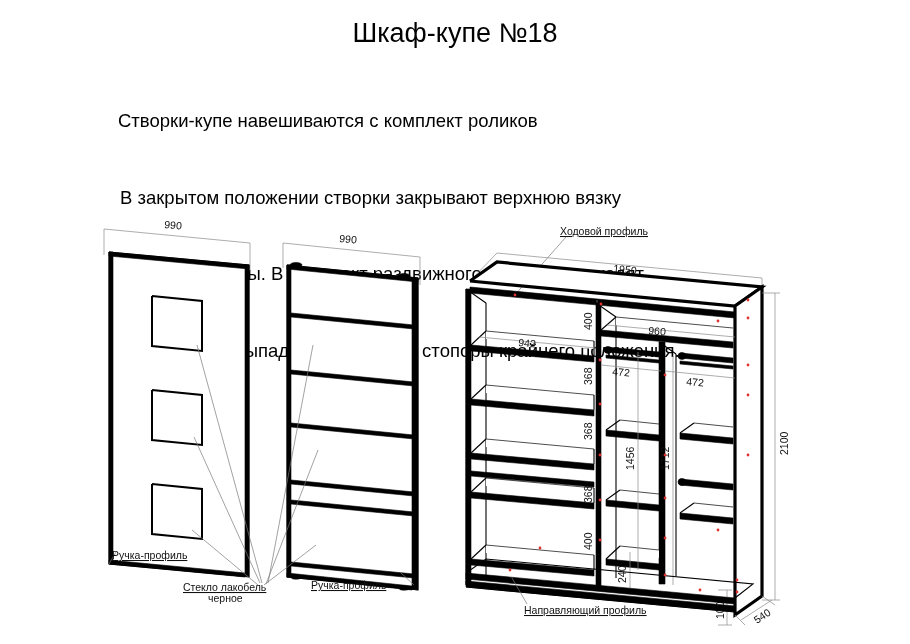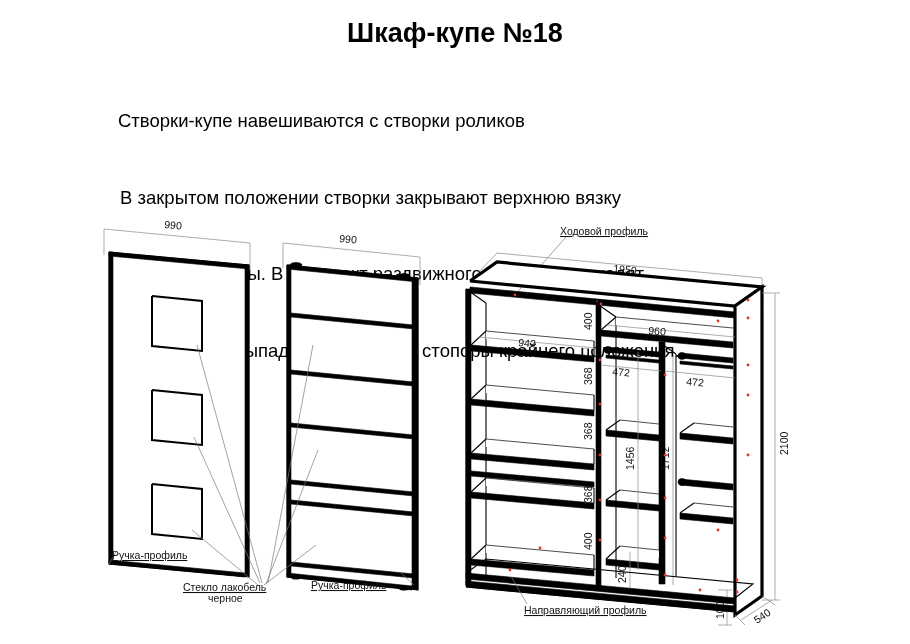--- a/index.html
+++ b/index.html
@@ -21,21 +21,21 @@
     height: 644px;
     background: #ffffff;
   }
   #title {
     position: absolute;
     left: 0;
     top: 18px;
     width: 910px;
     text-align: center;
     font-size: 27px;
-    font-weight: bold;
+    font-weight: normal;
     letter-spacing: 0px;
     font-family: "Liberation Sans", sans-serif;
   }
   #intro {
     position: absolute;
     left: 118px;
     top: 57px;
     width: 700px;
     font-size: 18.5px;
     line-height: 25.5px;
@@ -81,21 +81,21 @@
   }
 </style>
 </head>
 <body>
 
 <div id="page">
 
   <div id="title">Шкаф-купе №18</div>
 
   <div id="intro">
-    <span class="ln ln1">Створки-купе навешиваются с створки роликов</span>
+    <span class="ln ln1">Створки-купе навешиваются с комплект роликов</span>
     <span class="ln ln3">В закрытом положении створки закрывают верхнюю вязку</span>
     <span class="ln ln4">и обе боковины. В комплект раздвижного механизма входят</span>
     <span class="ln ln5">блокираторы выпадения створки и стопоры крайнего положения.</span>
   </div>
 
   <svg id="drawing" viewBox="0 0 910 644">
 
     <g>
 
       <g>

